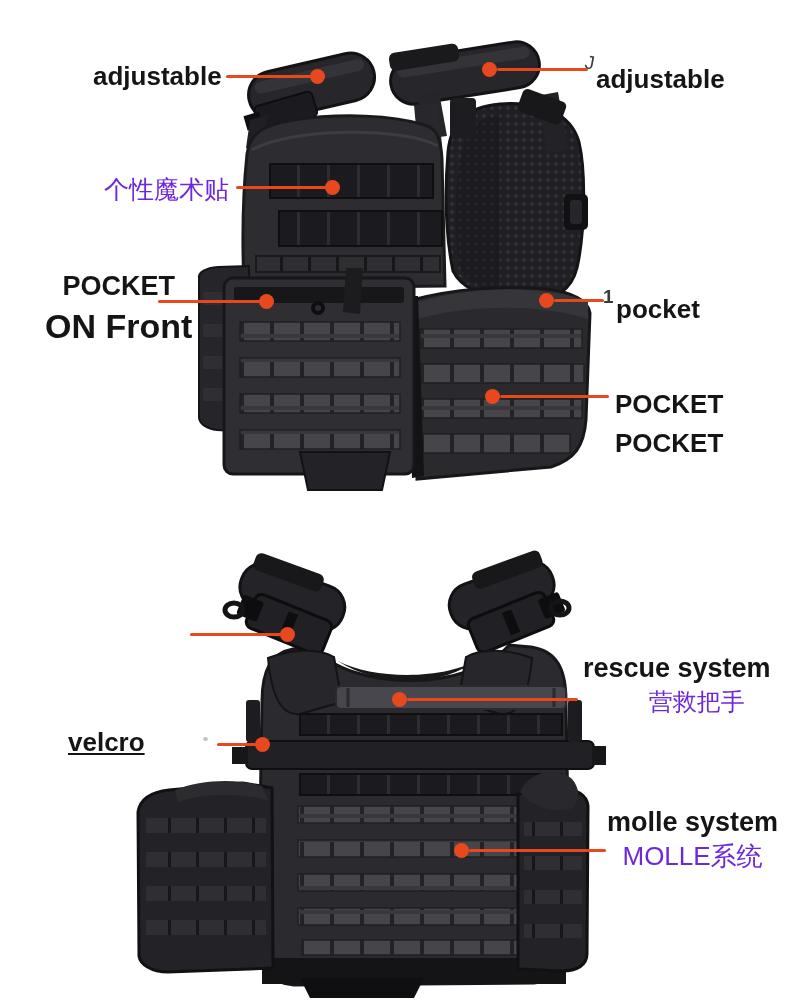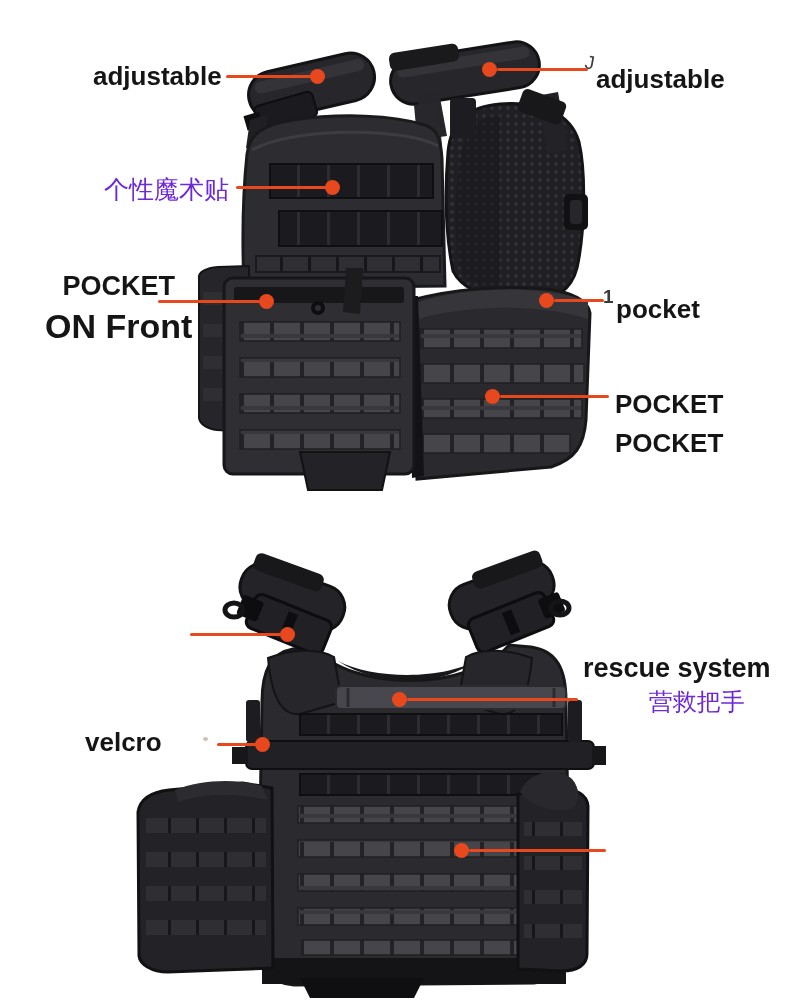--- a/index.html
+++ b/index.html
@@ -217,22 +217,26 @@
     <div class="lead" style="left:190px;top:633px;width:91px;"></div>
     <div class="lead-dot" style="left:280px;top:627px;"></div>
 
     <div class="label" style="left:583px;top:652px;">
       <div class="en-line" style="font-size:27px;line-height:33px;">rescue system</div>
       <div class="zh" style="line-height:34px;margin-left:40px;">营救把手</div>
     </div>
     <div class="lead" style="left:407px;top:698px;width:171px;"></div>
     <div class="lead-dot" style="left:392px;top:692px;"></div>
 
-    <div class="label en" style="left:85px;top:727px;">velcro</div>
+    <div class="label en" style="left:68px;top:727px;text-decoration:underline;">velcro</div>
     <div class="speck" style="left:203px;top:737px;"></div>
     <div class="lead" style="left:217px;top:743px;width:39px;"></div>
     <div class="lead-dot" style="left:255px;top:737px;"></div>
 
+    <div class="label" style="left:607px;top:806px;">
+      <div class="en-line" style="font-size:27px;line-height:33px;">molle system</div>
+      <div class="zh" style="font-size:26px;line-height:34px;">MOLLE系统</div>
+    </div>
     <div class="lead" style="left:469px;top:849px;width:137px;"></div>
     <div class="lead-dot" style="left:454px;top:843px;"></div>
 
   </div>
 </div>
 
 </body></html>

